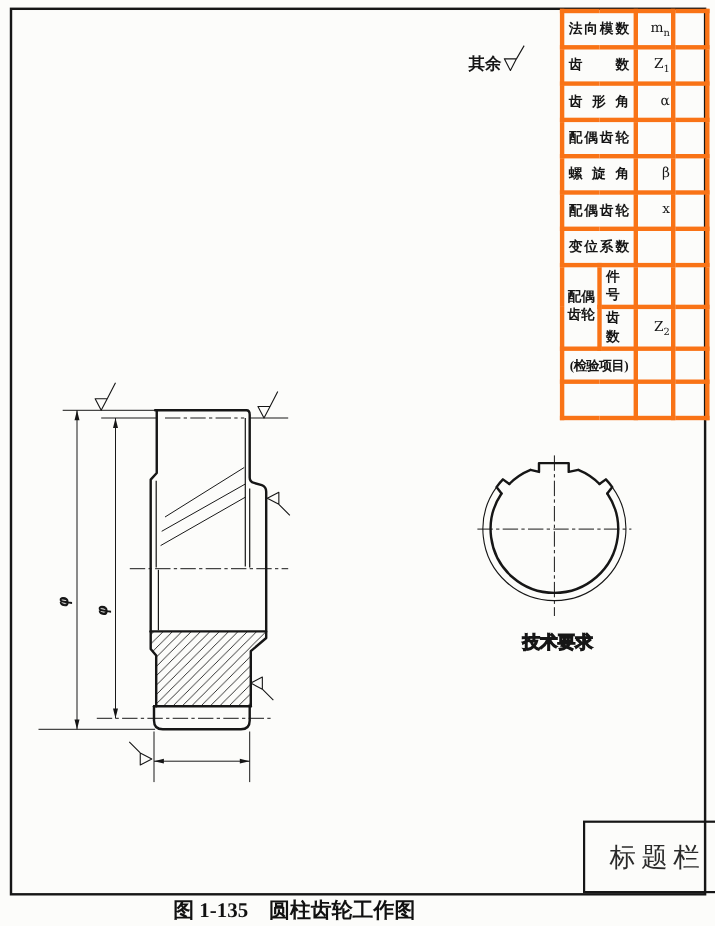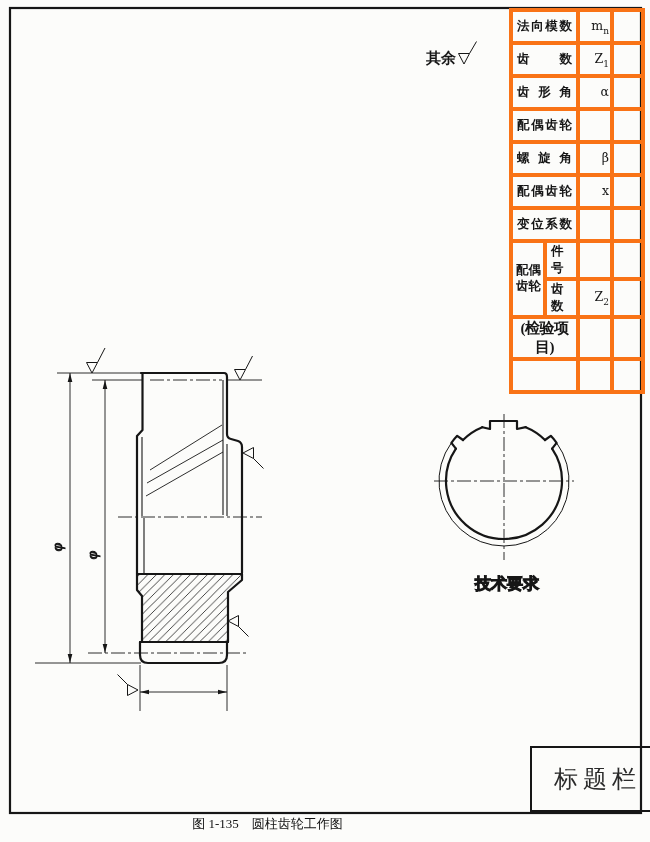--- a/index.html
+++ b/index.html
@@ -24,35 +24,35 @@
   }
   .param-table td.lbl{text-align:justify;text-align-last:justify;}
   .param-table td.grp{text-align:right;padding:0 2px;line-height:1.25;}
   .param-table td.sym{
     text-align:right;padding:0 1px;
     font-family:"DejaVu Serif","Liberation Serif",serif;font-weight:500;
   }
   .param-table td.val{padding:0;}
   .param-table tr.tall td{height:31px;margin-top:24px;}
   .param-table tr.short td{height:26px;}
-  .param-table td.insp{text-align:center;text-align-last:center;font-size:15px;letter-spacing:-0.5px;}
+  .param-table td.insp{text-align:center;text-align-last:center;font-size:12px;letter-spacing:-0.5px;}
   sub{font-size:9px;}
 
   
   .title-block{
     position:absolute;left:530px;top:746px;width:135px;height:66px;
     border:2px solid #161616;box-sizing:border-box;
     display:flex;align-items:center;justify-content:center;
     font-size:24px;letter-spacing:5px;color:#2a2a2a;
   }
 
   
   .caption{
     position:absolute;left:0;top:815px;width:535px;
-    text-align:center;font-size:13px;font-weight:400;color:#111;
+    text-align:center;font-size:19px;font-weight:700;color:#111;
   }
 </style>
 </head>
 <body>
 
 <svg width="650" height="842" viewBox="0 0 650 842">
   <defs>
     <pattern id="hatch" width="8.5" height="8.5" patternUnits="userSpaceOnUse">
       <path d="M-1,9.5 L9.5,-1" stroke="#161616" stroke-width="0.8" fill="none"></path>
     </pattern>

